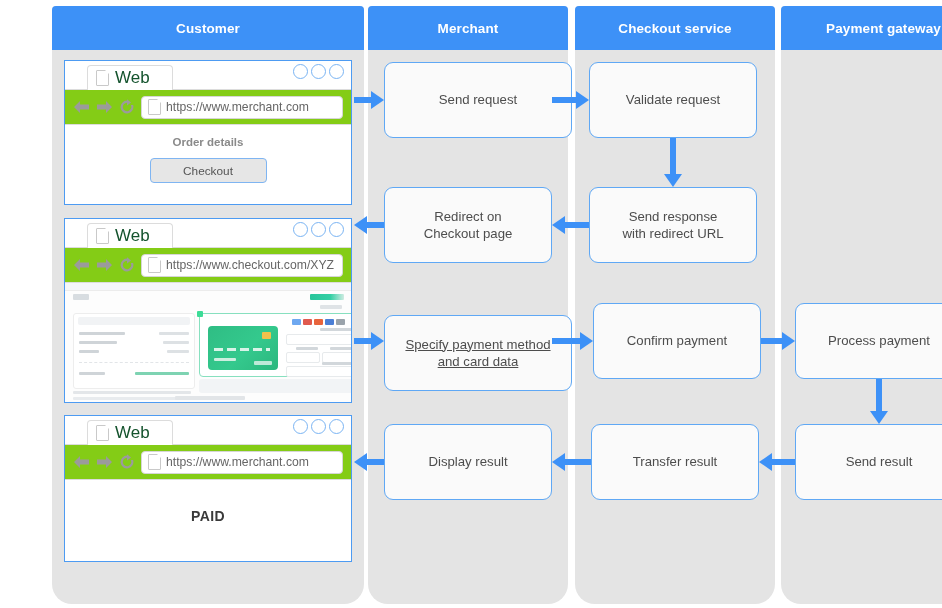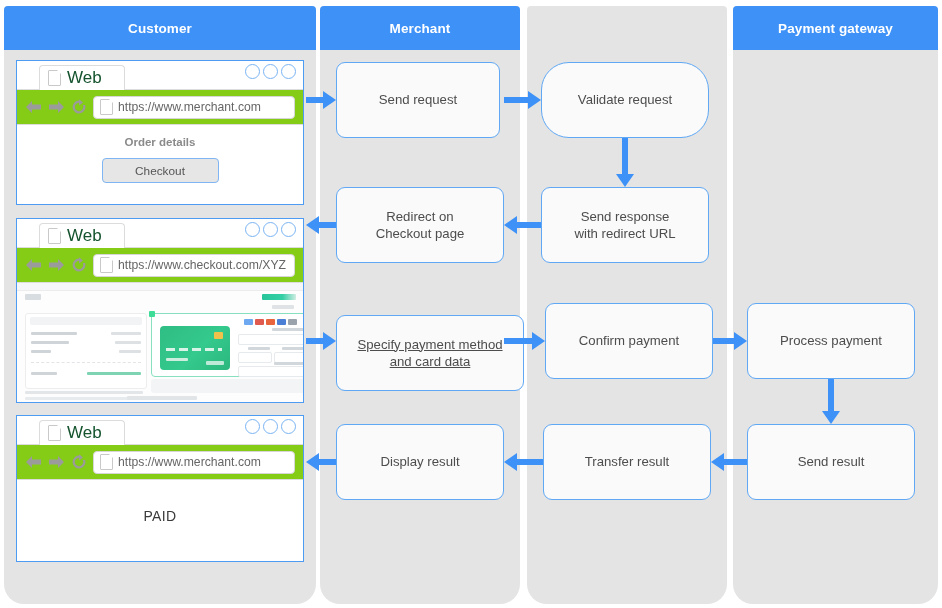--- a/index.html
+++ b/index.html
@@ -7,21 +7,21 @@
     background: #ffffff;
   }
   body {
     width: 942px; height: 608px;
     font-family: "Liberation Sans", sans-serif;
     overflow: hidden;
     position: relative;
   }
 
   
-  .board { position: absolute; inset: 0; }
+  .board { position: absolute; inset: 0; margin-left: 48px; }
 
   .lane {
     position: absolute;
     top: 6px;
     bottom: 4px;
     background: #e4e4e4;
     border-radius: 4px 4px 20px 20px;
   }
   .lane-head {
     position: absolute;
@@ -189,21 +189,21 @@
     border: 1.4px solid #7fb5f2;
     border-radius: 4px;
     color: #555;
     font-size: 11.8px;
     font-family: "Liberation Sans", sans-serif;
     cursor: pointer;
   }
   .paid-text {
     text-align: center;
     font-size: 14px;
-    font-weight: normal;
+    font-weight: bold;
     color: #3a3a3a;
     padding-top: 28px;
     letter-spacing: .4px;
   }
 
   
   .shot {
     position: relative;
     background: #fdfdfd;
     overflow: hidden;
@@ -322,20 +322,23 @@
   </div>
 
   <div class="lane" id="lane-1">
     <div class="lane-head">
       <span class="lane-title">Merchant</span>
     </div>
     <div class="lane-body"></div>
   </div>
 
   <div class="lane" id="lane-2">
+    <div class="lane-head">
+      <span class="lane-title">Checkout service</span>
+    </div>
     <div class="lane-body"></div>
   </div>
 
   <div class="lane" id="lane-3">
     <div class="lane-head">
       <span class="lane-title">Payment gateway</span>
     </div>
     <div class="lane-body"></div>
   </div>
 
@@ -474,23 +477,23 @@
       <div class="urlbar">
         <span class="doc-icon"></span>
         <span class="url-text">https://www.merchant.com</span>
       </div>
     </div>
     <div class="br-content" style="height:82px;">
       <div class="paid-text">PAID</div>
     </div>
   </div>
 
-  <div class="node" style="left:336px; top:62px; width:164px; height:76px;">Send request</div>
-
-  <div class="node" style="left:541px; top:62px; width:168px; height:76px;border-radius:28px;">Validate request</div>
+  <div class="node" style="left:336px; top:62px; width:188px; height:76px;">Send request</div>
+
+  <div class="node" style="left:541px; top:62px; width:168px; height:76px;">Validate request</div>
 
   <div class="node" style="left:336px; top:187px; width:168px; height:76px; white-space:pre-line;">Redirect on
 Checkout page</div>
 
   <div class="node" style="left:541px; top:187px; width:168px; height:76px; white-space:pre-line;">Send response
 with redirect URL</div>
 
   <div class="node" style="left:336px; top:315px; width:188px; height:76px; white-space:pre-line;text-decoration:underline;">Specify payment method
 and card data</div>
 

